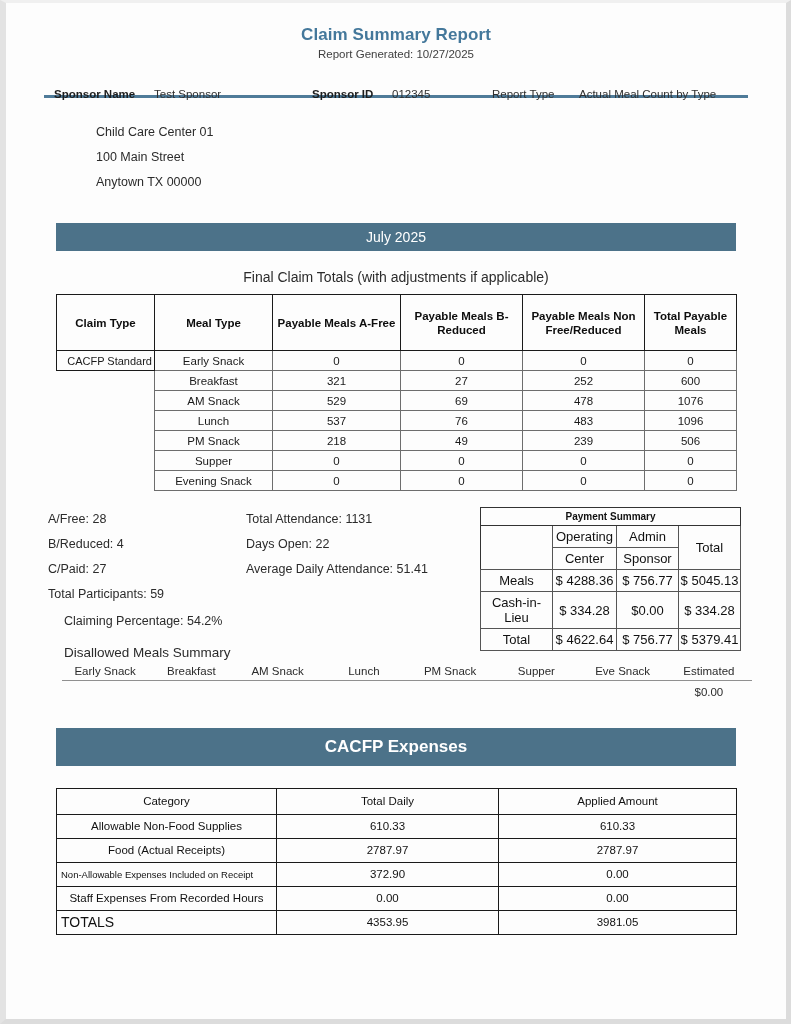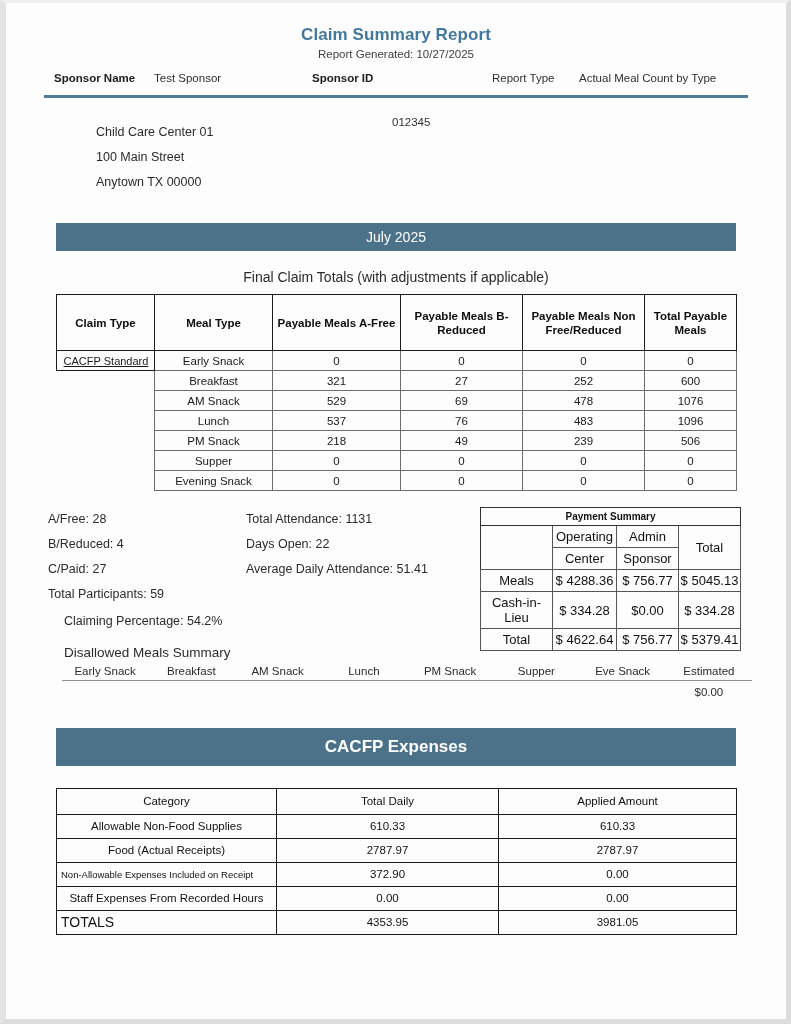--- a/index.html
+++ b/index.html
@@ -41,21 +41,21 @@
     font-size: 11.5px;
     margin: 3px 0 0 0;
   }
   .hdr-row {
     position: relative;
     margin: 12px 38px 0 38px;
     height: 18px;
     font-size: 11.5px;
     color: #2f2f2f;
   }
-  .hdr-row span { position: absolute; white-space: nowrap; top: 0; }
+  .hdr-row span { position: absolute; white-space: nowrap; top: 16px; }
   .hdr-row .b { font-weight: bold; color: #1d1d1d; }
   .hdr-rule {
     margin: 5px 38px 0 38px;
     height: 3px;
     background: #4f7b99;
   }
 
   
   .addr {
     margin: 22px 0 0 90px;
@@ -104,23 +104,22 @@
     border: 1px solid #6d6d6d;
     font-size: 11.5px;
     color: #1a1a1a;
     text-align: center;
     height: 20px;
     padding: 1px 2px;
   }
   .claim-tbl td.ctype {
     border: 1.1px solid #1a1a1a;
     font-size: 11px;
-    text-align: center;
+    text-align: right;
     padding-left: 3px;
-    text-decoration: underline;
   }
   .claim-tbl td.ctype-blank { border: none; }
   .claim-tbl td.mtype { text-align: center; }
 
   
   .stats {
     position: relative;
     margin: 16px 0 0 0;
     height: 122px;
     font-size: 12.5px;
@@ -226,21 +225,21 @@
 <div id="page">
  <div id="sheet">
 
   <div class="hdr-title">Claim Summary Report</div>
   <div class="hdr-sub">Report Generated: 10/27/2025</div>
 
   <div class="hdr-row">
     <span class="b" style="left:10px;">Sponsor Name</span>
     <span style="left:110px;">Test Sponsor</span>
     <span class="b" style="left:268px;">Sponsor ID</span>
-    <span style="left:348px;margin-top:44px;">012345</span>
+    <span style="left:348px;">012345</span>
     <span style="left:448px;">Report Type</span>
     <span style="left:535px;">Actual Meal Count by Type</span>
   </div>
   <div class="hdr-rule"></div>
 
   <div class="addr">
     <div>Child Care Center 01</div>
     <div>100 Main Street</div>
     <div>Anytown TX 00000</div>
   </div>

